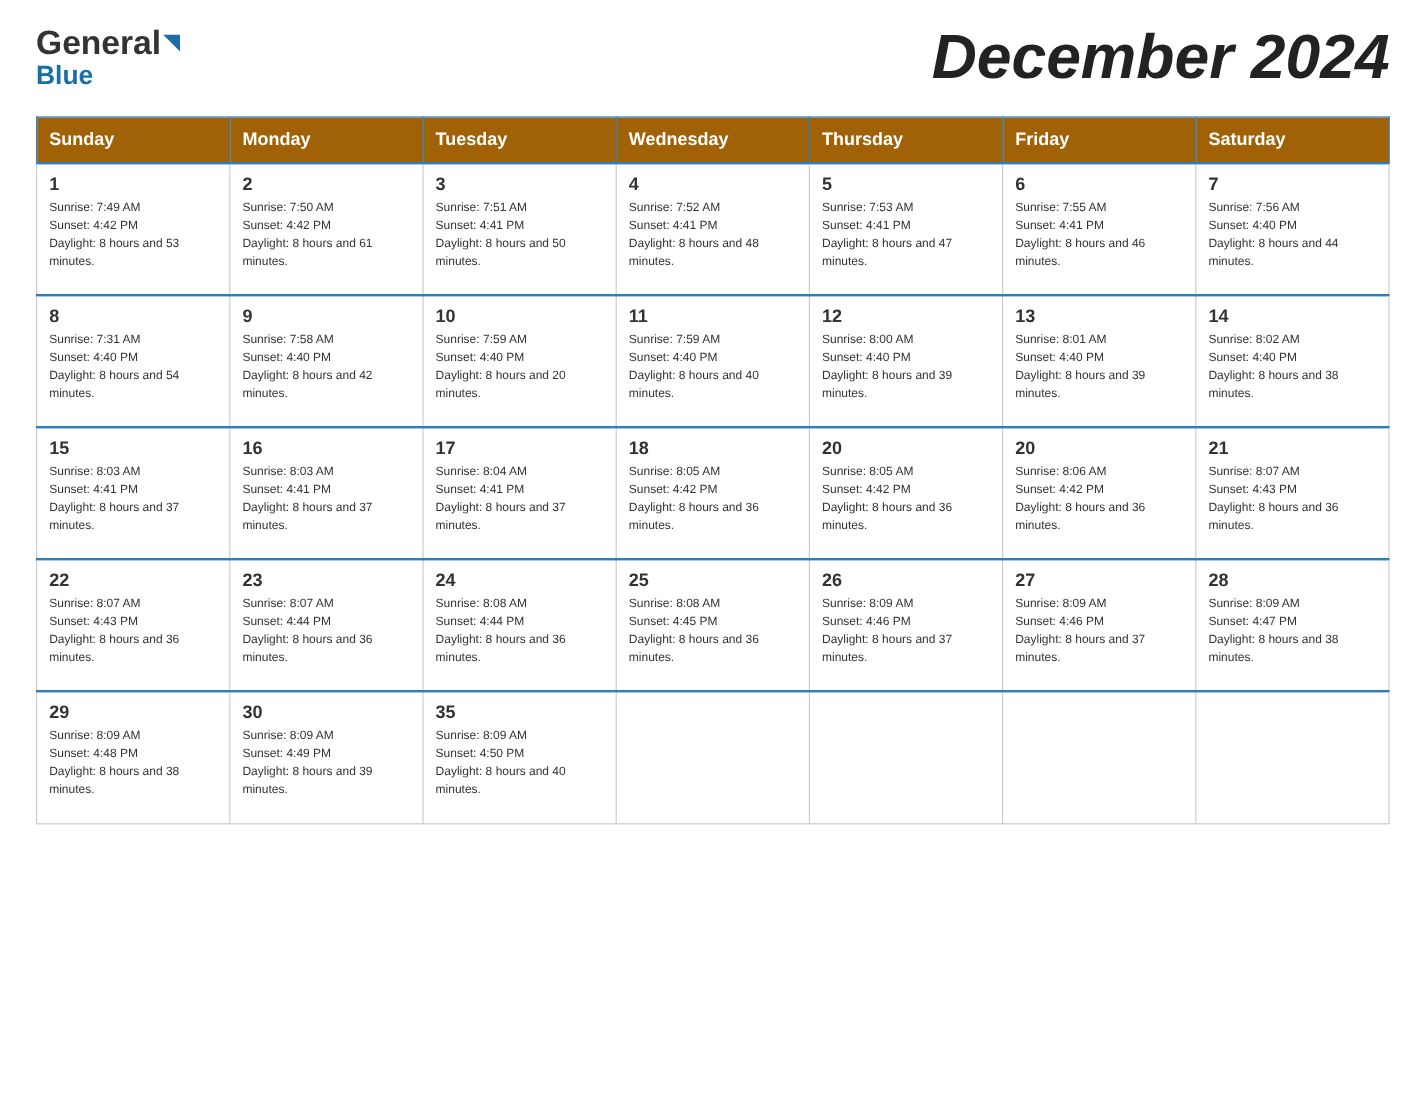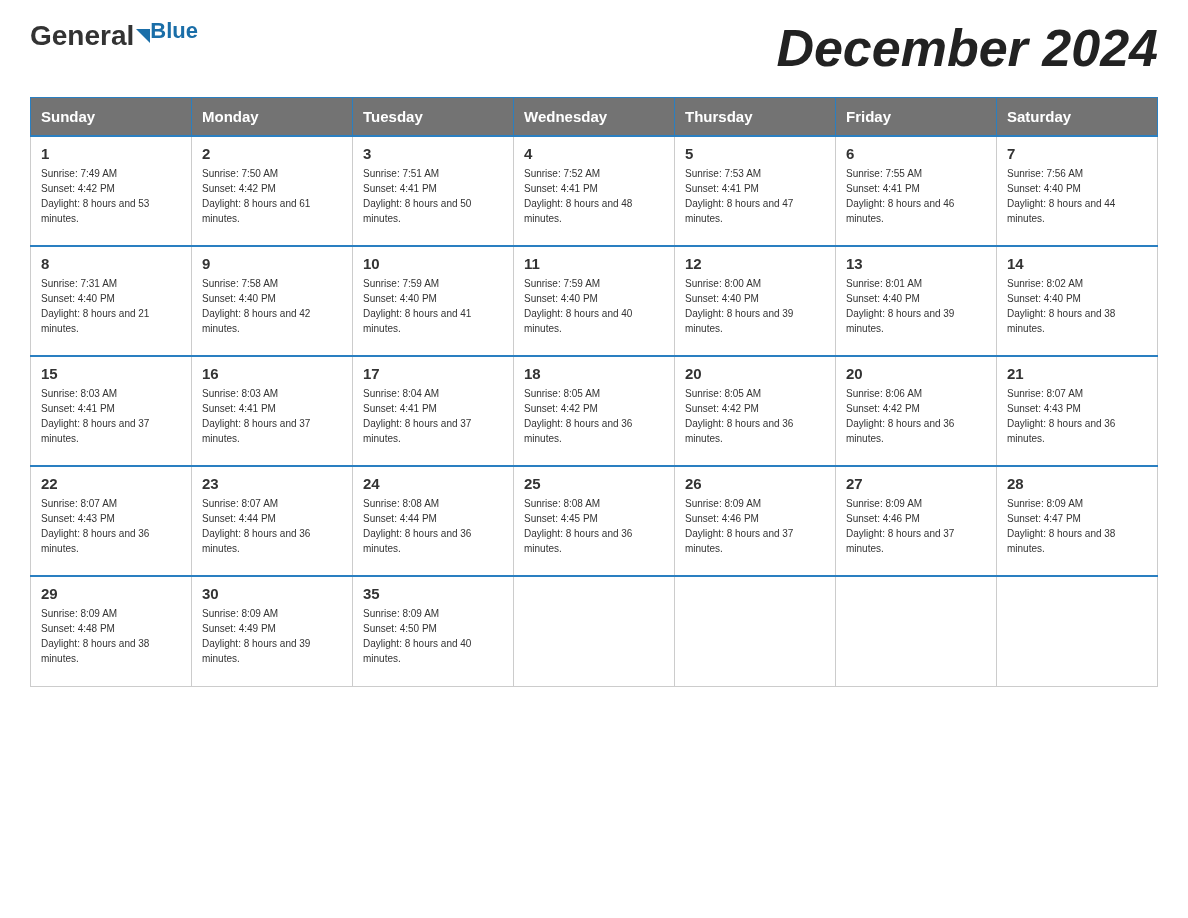--- a/index.html
+++ b/index.html
@@ -12,21 +12,21 @@
       padding: 20px 30px;
     }
     .header {
       display: flex;
       justify-content: space-between;
       align-items: flex-start;
       margin-bottom: 20px;
     }
     .logo {
       display: flex;
-      flex-direction: row;
+      flex-direction: column;
       align-items: flex-start;
     }
     .logo-triangle {
       display: inline-block;
       width: 0;
       height: 0;
       border-left: 14px solid transparent;
       border-top: 14px solid #1a6ea8;
       margin-left: 2px;
       vertical-align: middle;
@@ -51,21 +51,21 @@
       font-size: 22px;
       color: #555;
       margin-top: 4px;
     }
     table {
       width: 100%;
       border-collapse: collapse;
       table-layout: fixed;
     }
     thead th {
-      background-color: #737373;
+      background-color: #a16207;
       color: #fff;
       font-size: 15px;
       font-weight: bold;
       padding: 10px 10px;
       text-align: left;
       border: 1px solid #2a7fc1;
     }
     tbody td {
       vertical-align: top;
       padding: 8px 10px;
@@ -187,37 +187,37 @@
             <span>Daylight: 8 hours and 44 minutes.</span>
           </div>
         </td>
       </tr>
       <tr>
         <td>
           <span class="day-num">8</span>
           <div class="day-info">
             <span>Sunrise: 7:31 AM</span><br>
             <span>Sunset: 4:40 PM</span><br>
-            <span>Daylight: 8 hours and 21 minutes.</span>
+            <span>Daylight: 8 hours and 54 minutes.</span>
           </div>
         </td>
         <td>
           <span class="day-num">9</span>
           <div class="day-info">
             <span>Sunrise: 7:58 AM</span><br>
             <span>Sunset: 4:40 PM</span><br>
             <span>Daylight: 8 hours and 42 minutes.</span>
           </div>
         </td>
         <td>
           <span class="day-num">10</span>
           <div class="day-info">
             <span>Sunrise: 7:59 AM</span><br>
             <span>Sunset: 4:40 PM</span><br>
-            <span>Daylight: 8 hours and 41 minutes.</span>
+            <span>Daylight: 8 hours and 20 minutes.</span>
           </div>
         </td>
         <td>
           <span class="day-num">11</span>
           <div class="day-info">
             <span>Sunrise: 7:59 AM</span><br>
             <span>Sunset: 4:40 PM</span><br>
             <span>Daylight: 8 hours and 40 minutes.</span>
           </div>
         </td>

